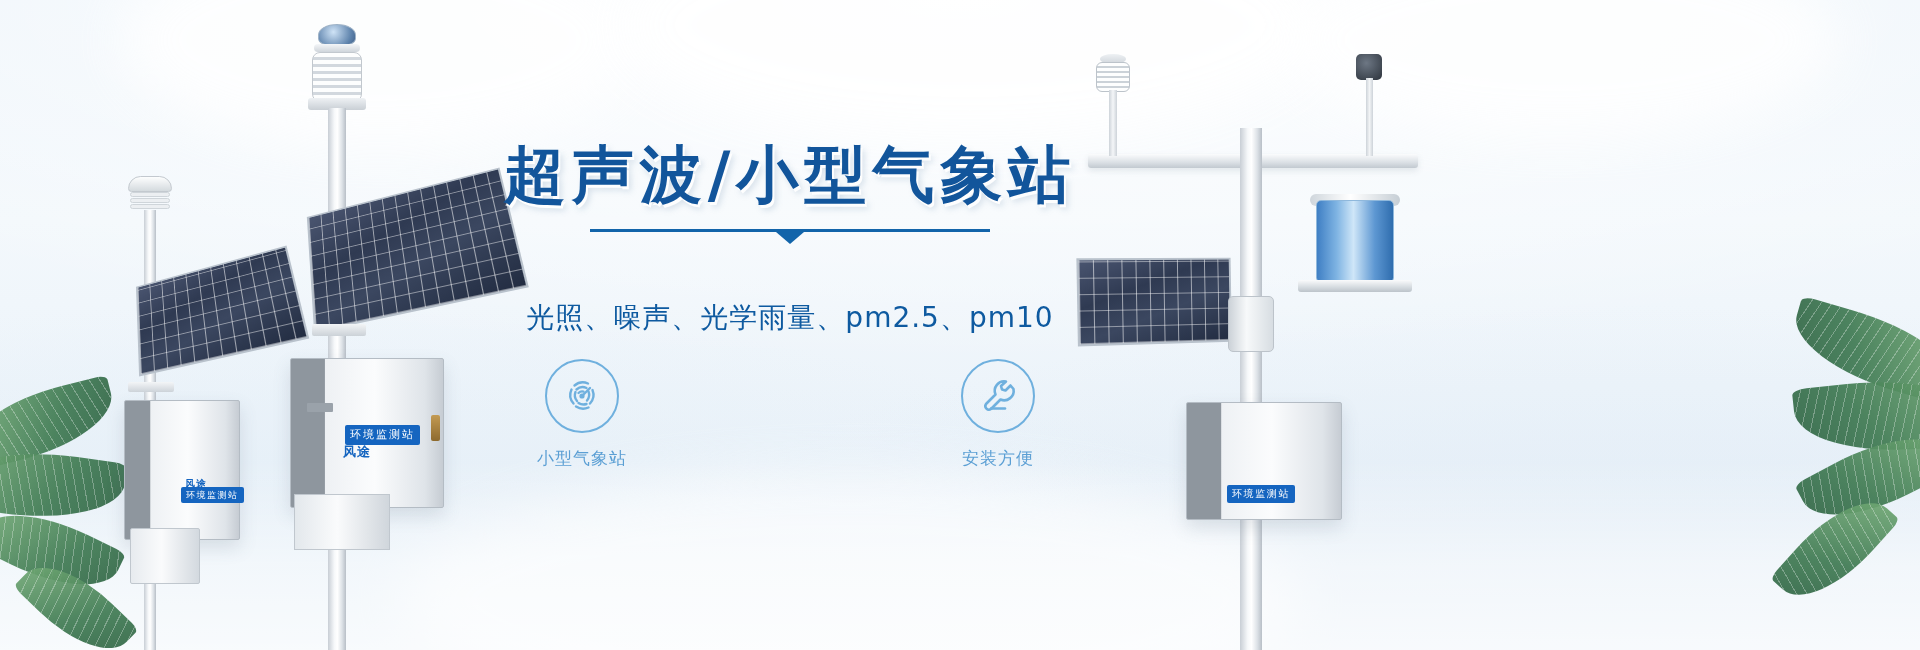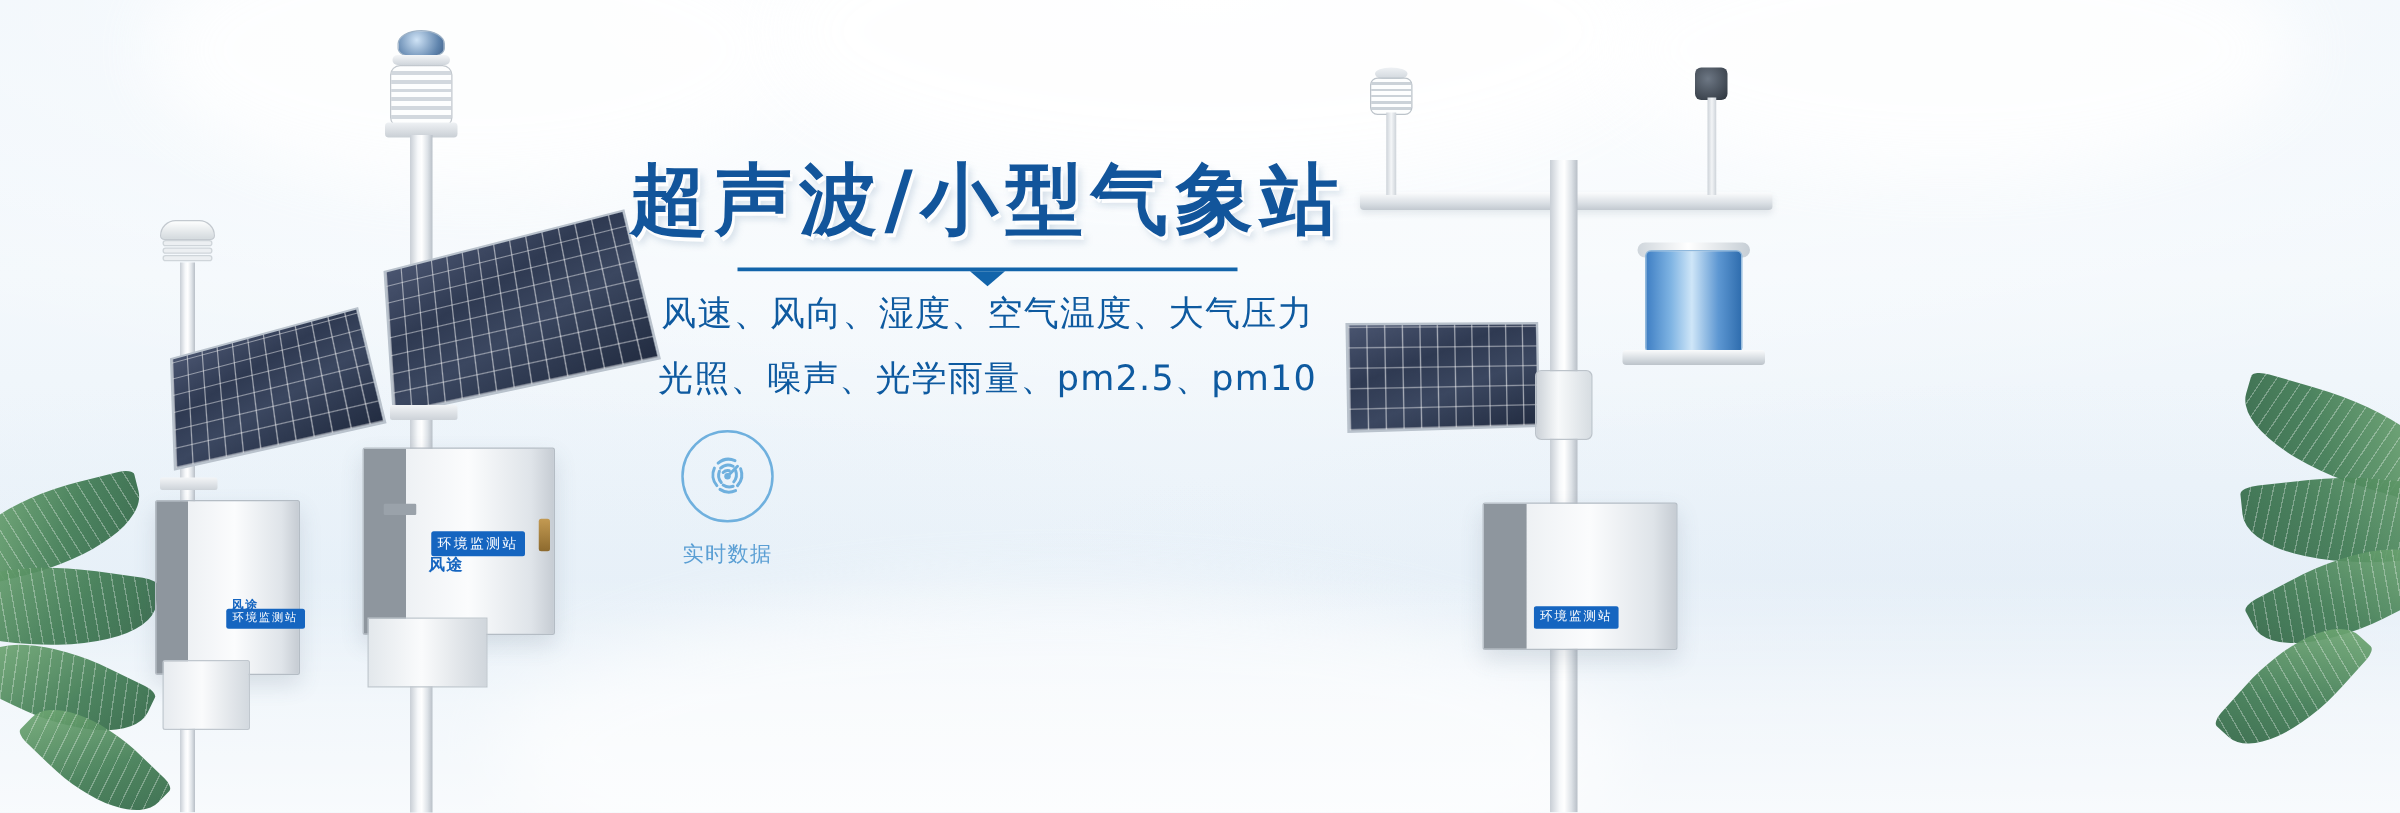--- a/index.html
+++ b/index.html
@@ -111,21 +111,21 @@
       transform:perspective(520px) rotateY(9deg) rotateZ(-1deg);}
   #unitC .cab{ position:absolute; left:126px; top:352px; width:156px; height:118px; }
   #unitC .cab-label{ left:40px; top:42px; font-size:10px; letter-spacing:1.6px;}
 
   
   .leaf{ position:absolute; background:linear-gradient(120deg,#79b07a,#3f7a52 60%,#2f6344); border-radius:70% 8% 70% 8%; opacity:.92;}
   .leafveins{ position:absolute; inset:0; border-radius:inherit;
       background:repeating-linear-gradient(72deg, rgba(255,255,255,.30) 0 1px, rgba(255,255,255,0) 1px 9px);}
 
   
-  .copy{ position:absolute; left:440px; top:0; width:700px; height:627px; }
+  .copy{ position:absolute; left:440px; top:15px; width:700px; height:627px; }
   .title{
     position:absolute; left:0; top:118px; width:700px; text-align:center;
     font-family:"DejaVu Sans","Liberation Sans",sans-serif;
     font-weight:bold; font-size:62px; letter-spacing:6px; color:#12559b;
     text-shadow:2px 3px 0 rgba(255,255,255,.95), 4px 5px 6px rgba(120,150,180,.28);
     white-space:nowrap;
   }
   .rule{ position:absolute; left:150px; top:214px; width:400px; height:3px; background:#1264aa; }
   .rule:after{
     content:""; position:absolute; left:50%; top:3px; margin-left:-14px;
@@ -238,21 +238,20 @@
       <div class="cab-label">环境监测站</div>
     </div>
   </div>
 
   <div class="copy">
 
     <div class="title">超声波/小型气象站</div>
 
     <div class="rule"></div>
 
-    <div class="sub sub1">风速、风向、湿度、空气温度、大气压力</div>
     <div class="sub sub2">光照、噪声、光学雨量、pm2.5、pm10</div>
 
     <div class="features">
 
 
       <div class="feat">
         <div class="fcircle">
           <span>
             <svg width="40" height="40" viewBox="0 0 40 40" fill="none" stroke="#6fb0de" stroke-width="2.4" stroke-linecap="round">
               <circle cx="20" cy="20" r="2.6" fill="#6fb0de" stroke="none"></circle>
@@ -262,21 +261,35 @@
               <path d="M16.5 17 A5.2 5.2 0 0 1 21.5 15.6"></path>
               <path d="M30.5 14 A13 13 0 0 1 28 27.5"></path>
               <path d="M26.5 15.5 A9 9 0 0 1 25 24.5"></path>
               <path d="M9.5 13.5 A13 13 0 0 0 11.5 27.5"></path>
               <path d="M13.5 16 A9 9 0 0 0 15 25"></path>
               <path d="M14 30.5 A13 13 0 0 0 26.5 31.5"></path>
               <path d="M16.5 27 A9 9 0 0 0 24.5 28"></path>
             </svg>
           </span>
         </div>
-        <div class="flabel">实时数据</div>
+        <div class="flabel">小型气象站</div>
       </div>
 
 
+      <div class="feat">
+        <div class="fcircle">
+          <span>
+            <svg width="40" height="40" viewBox="0 0 40 40" fill="none" stroke="#6fb0de" stroke-width="2.6" stroke-linecap="round" stroke-linejoin="round">
+              <path d="M30.5 5.5 L25.5 10.5 L22 9.5 L21 6 L26 1.5
+                       A9.5 9.5 0 0 0 15.5 14.5 L6 24
+                       A3.6 3.6 0 0 0 11 29 L20.5 19.5
+                       A9.5 9.5 0 0 0 33.5 9 Z" transform="translate(2,4)"></path>
+              <path d="M13 32.5 H27"></path>
+            </svg>
+          </span>
+        </div>
+        <div class="flabel">安装方便</div>
+      </div>
 
     </div>
   </div>
 
 </div>
 
 </body></html>

